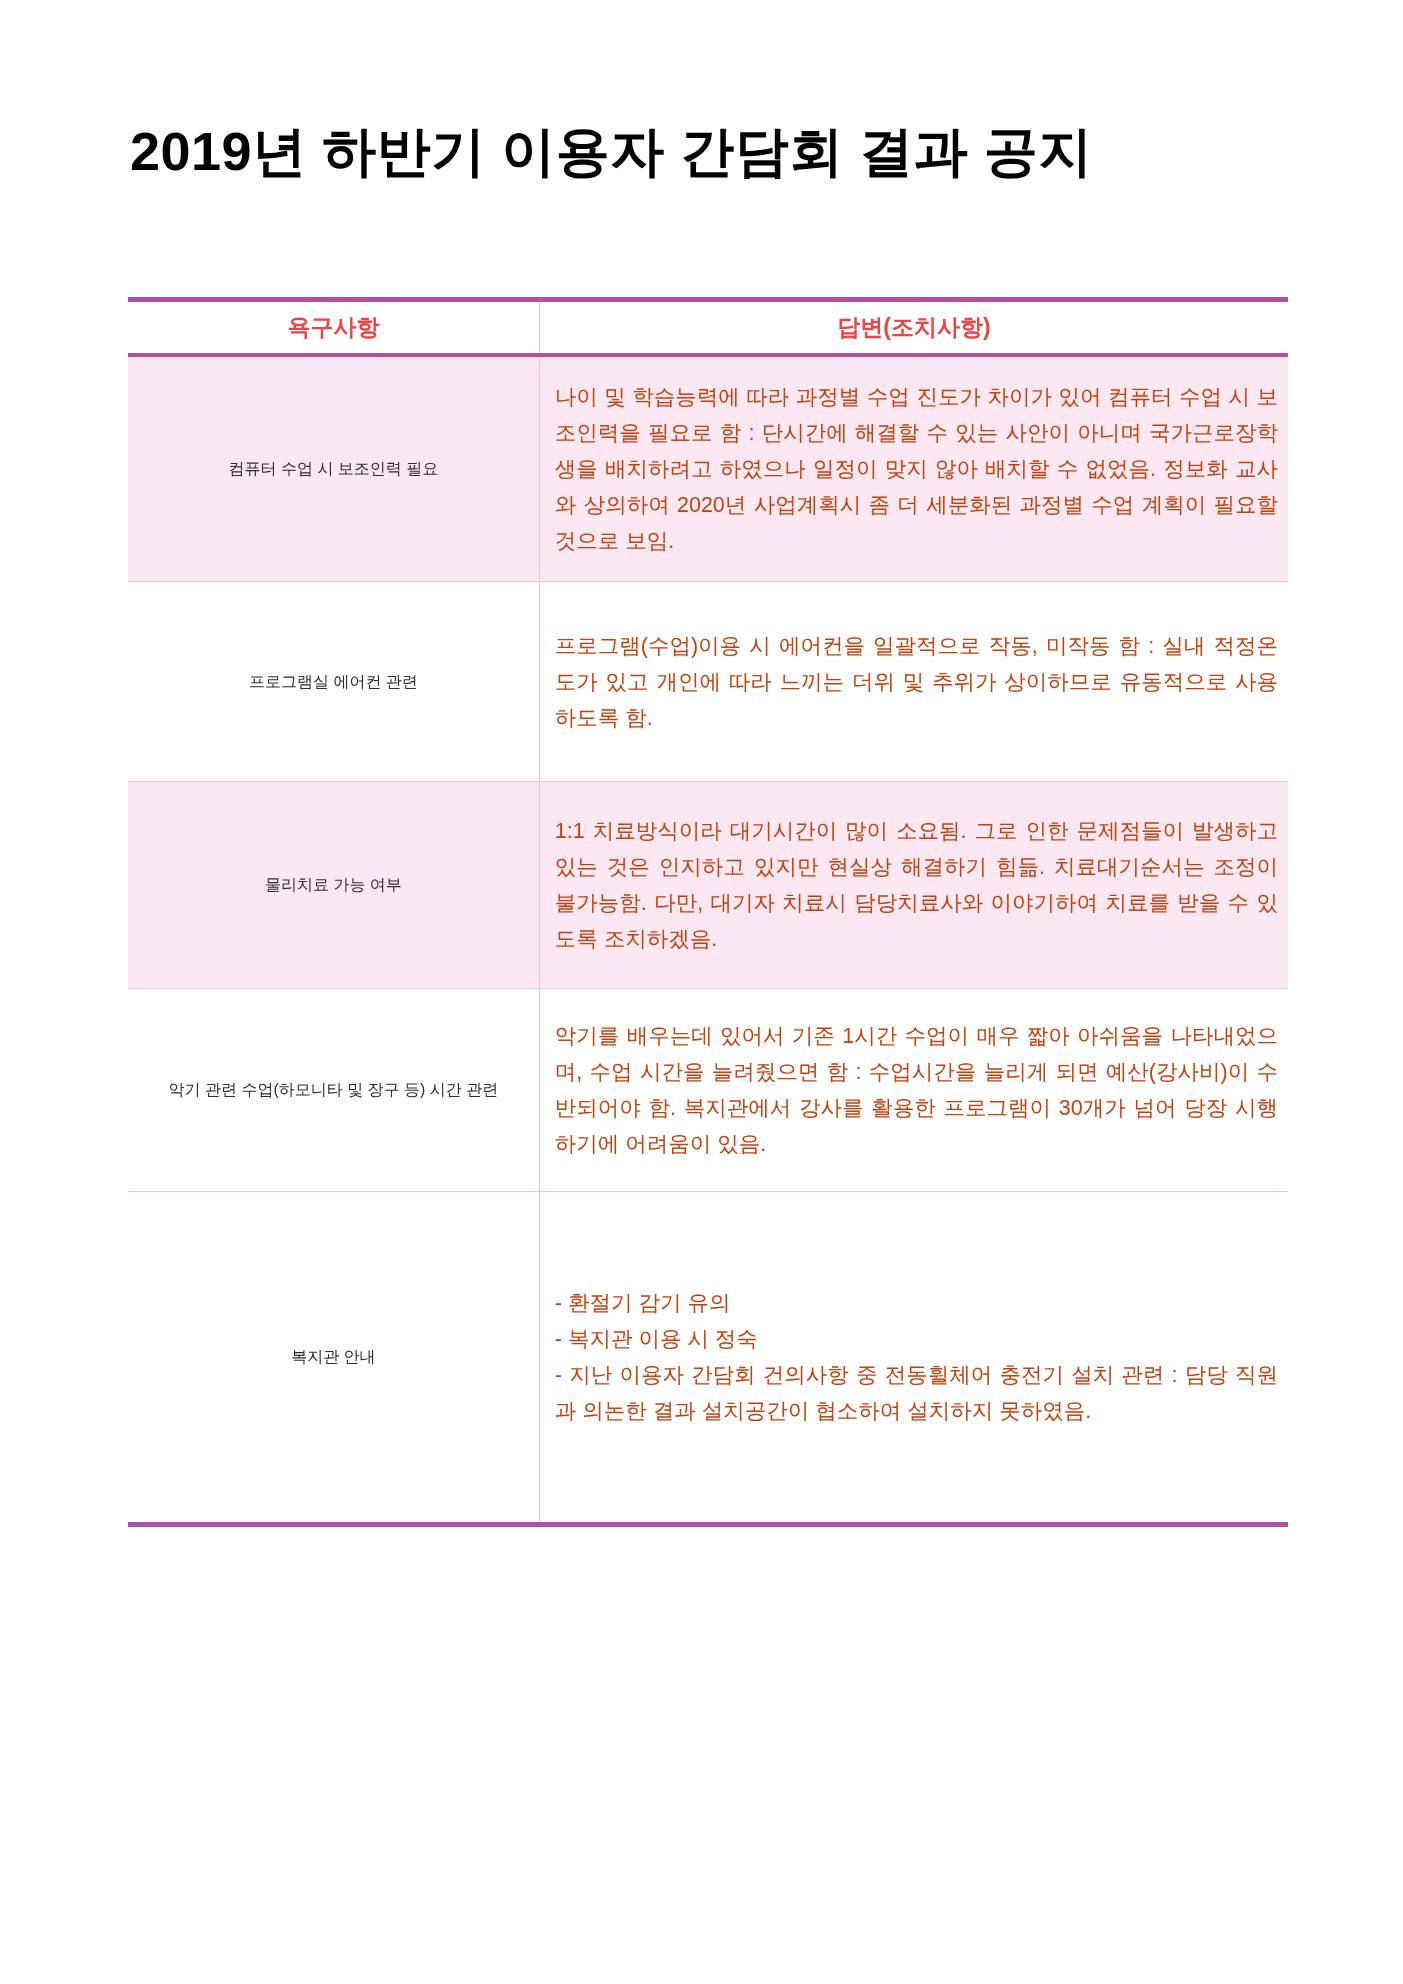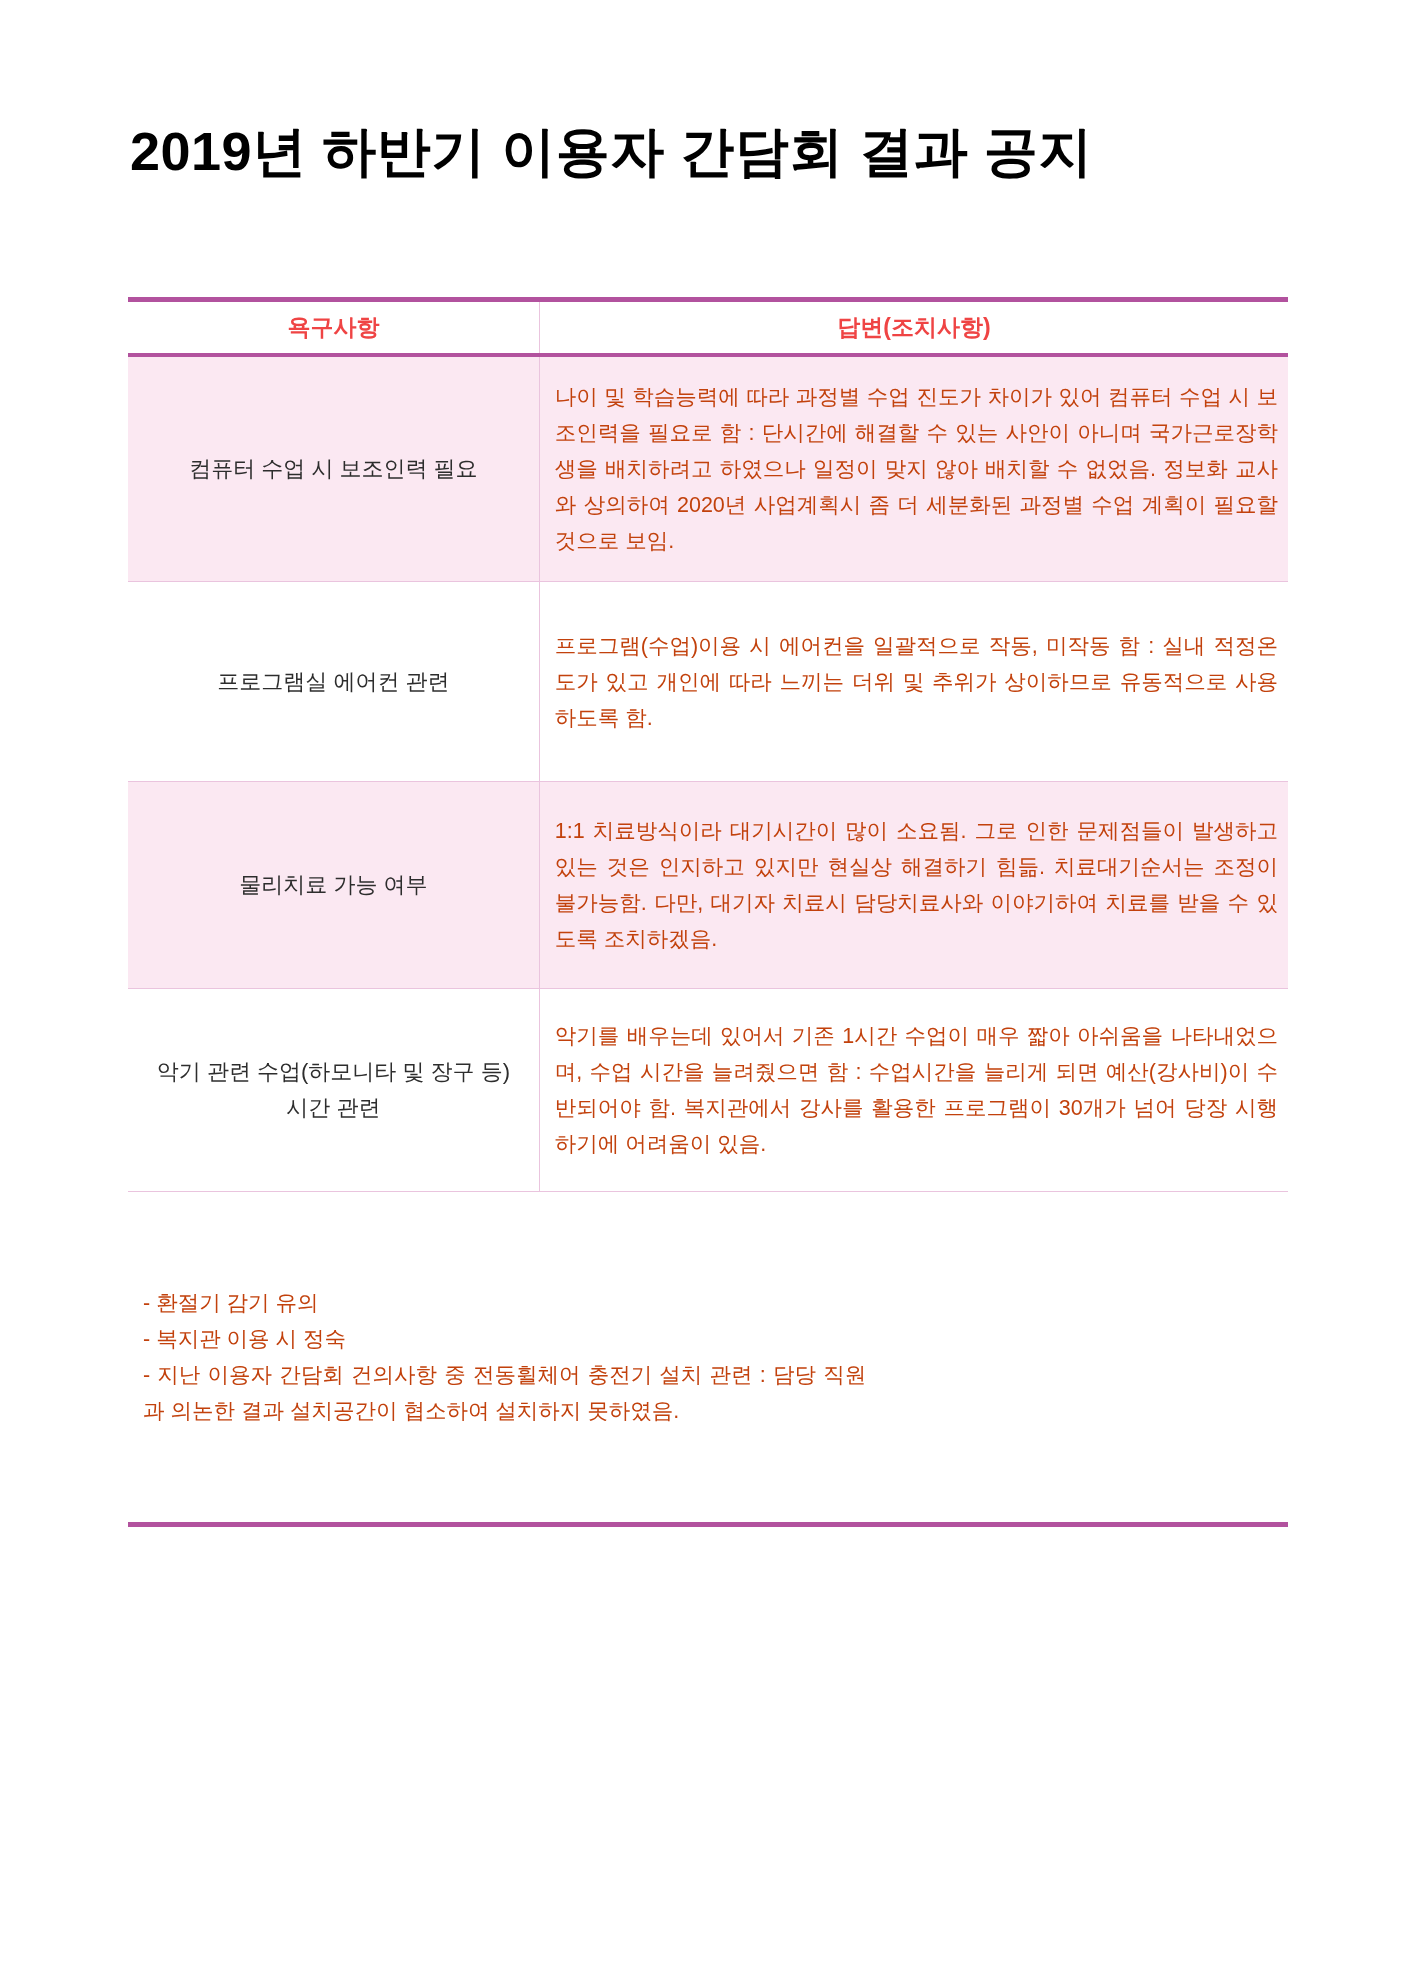--- a/index.html
+++ b/index.html
@@ -73,21 +73,21 @@
   .table-body .row:nth-child(4) { min-height: 203px; }
   .table-body .row:nth-child(5) { min-height: 330px; }
 
   .request-cell {
     width: 35.5%;
     display: flex;
     align-items: center;
     justify-content: center;
     text-align: center;
     padding: 16px 20px;
-    font-size: 22px;
+    font-size: 16px;
     line-height: 1.62;
     color: #2d2d2d;
     border-right: 1px solid var(--divider, #eac4de);
   }
 
   .answer-cell {
     width: 64.5%;
     display: flex;
     flex-direction: column;
     justify-content: center;
@@ -139,20 +139,21 @@
   </div>
 
   <div class="row">
     <div class="request-cell">악기 관련 수업(하모니타 및 장구 등) 시간 관련</div>
     <div class="answer-cell">
             <div class="para">악기를 배우는데 있어서 기존 1시간 수업이 매우 짧아 아쉬움을 나타내었으며, 수업 시간을 늘려줬으면 함 : 수업시간을 늘리게 되면 예산(강사비)이 수반되어야 함. 복지관에서 강사를 활용한 프로그램이 30개가 넘어 당장 시행하기에 어려움이 있음.</div>
           </div>
   </div>
 
   <div class="row">
+    <div class="request-cell">복지관 안내</div>
     <div class="answer-cell">
             <div class="para">- 환절기 감기 유의</div>
             <div class="para">- 복지관 이용 시 정숙</div>
             <div class="para">- 지난 이용자 간담회 건의사항 중 전동휠체어 충전기 설치 관련 : 담당 직원과 의논한 결과 설치공간이 협소하여 설치하지 못하였음.</div>
           </div>
   </div>
 </div>
 
   </div>
 

